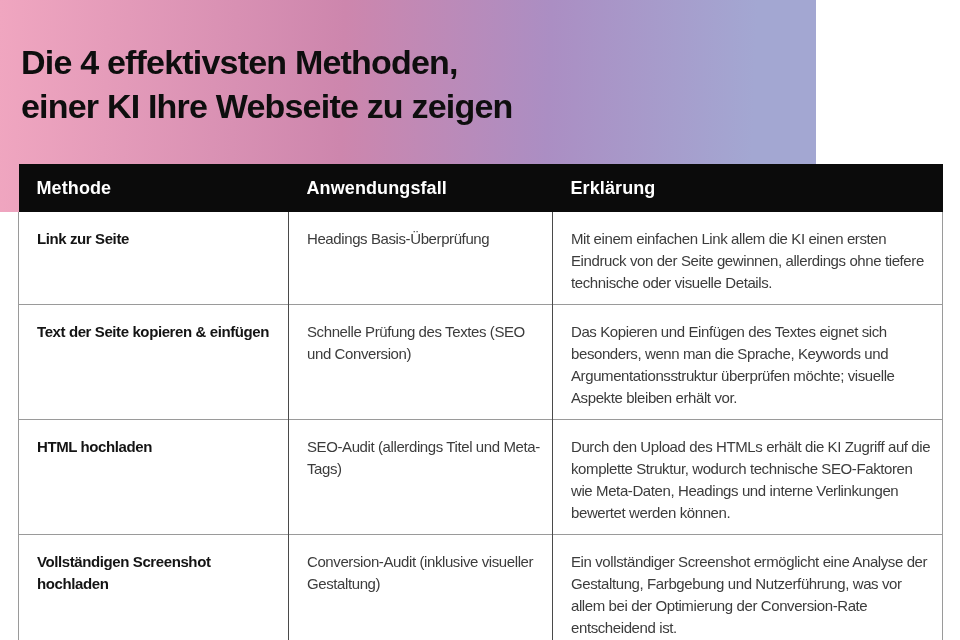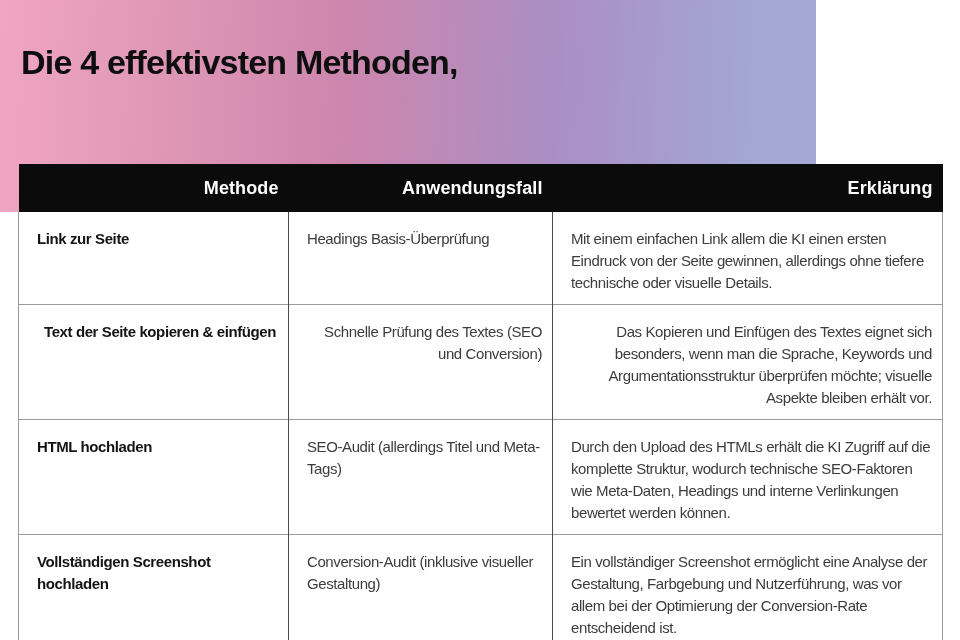--- a/index.html
+++ b/index.html
@@ -53,21 +53,21 @@
   }
   col.c1 { width: 270px; }
   col.c2 { width: 264px; }
   col.c3 { width: 390px; }
 
   thead th {
     background: var(--header-bg, #0b0b0b);
     color: var(--header-text, #ffffff);
     font-size: 18px;
     font-weight: 700;
-    text-align: right;
+    text-align: left;
     vertical-align: middle;
     height: 48px;
     padding: 0 10px 0 18px;
     letter-spacing: 0.1px;
   }
 
   tbody td {
     background: #ffffff;
     vertical-align: top;
     font-size: 15px;
@@ -82,30 +82,31 @@
   tbody td:last-child  { border-right: 1px solid var(--border-light, #9a9a9a); }
   tbody tr:last-child td { border-bottom: 1px solid var(--border-light, #9a9a9a); }
   tbody td.vdiv { border-right: 1px solid var(--border-dark, #4a4a4a); margin-left: 25px; }
 
   tbody td.method {
     font-weight: 700;
     color: var(--method-text, #141414);
   }
 
   tbody tr:nth-child(1) { height: 83px; }
-  tbody tr:nth-child(2) { height: 106px; text-align: right; }
+  tbody tr:nth-child(2) { height: 106px; }
   tbody tr:nth-child(3) { height: 111px; }
   tbody tr:nth-child(4) { height: 107px; }
 </style>
 </head>
 <body>
 
 <div class="hero">
   <h1 class="page-title">
     <span>Die 4 effektivsten Methoden,</span><br>
+    <span>einer KI Ihre Webseite zu zeigen</span>
   </h1>
 </div>
 
 <table class="methods">
   <colgroup>
     <col class="c1">
     <col class="c2">
     <col class="c3">
   </colgroup>
   <thead>

